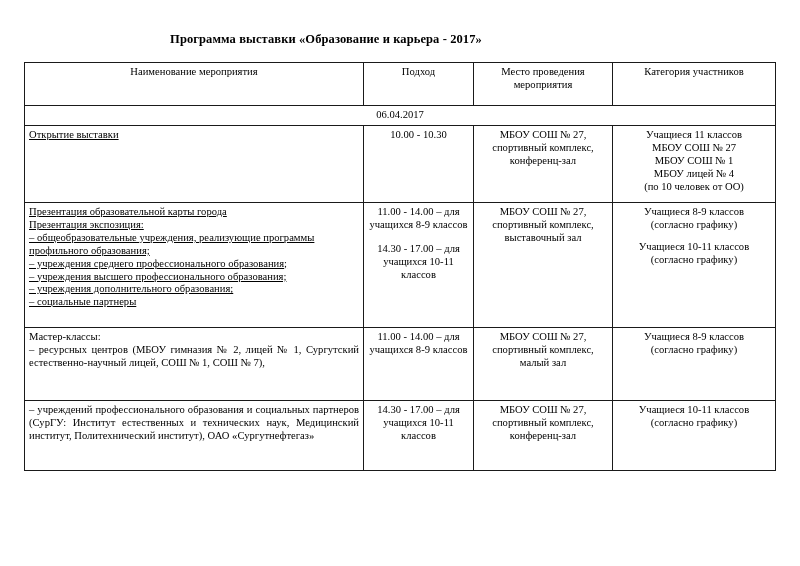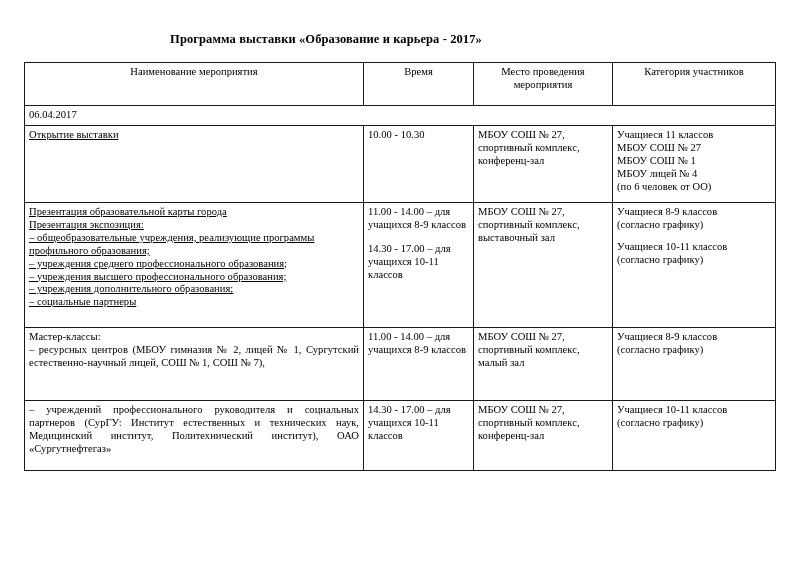--- a/index.html
+++ b/index.html
@@ -56,31 +56,31 @@
   col.c-cat   { width: 163px; }
 
   .hdr td {
     text-align: center;
     vertical-align: middle;
     height: 36px;
     padding: 4px 5px;
     margin-top: 8px;
   }
   .date-row td {
-    text-align: left;
+    text-align: center;
     font-weight: bold;
     padding: 3px 4px 4px;
     vertical-align: middle;
   }
   .c-left {
     text-align: left;
     text-decoration: underline;
   }
   .c-center {
-    text-align: left;
+    text-align: center;
     margin-top: 44px;
   }
   .c-justify {
     text-align: justify;
     text-justify: inter-word;
     font-family: Liberation Serif, serif;
   }
   .cell-p {
     margin: 0;
   }
@@ -109,42 +109,42 @@
     <colgroup>
       <col class="c-name">
       <col class="c-time">
       <col class="c-place">
       <col class="c-cat">
     </colgroup>
     <tbody>
 
       <tr class="hdr">
         <td>Наименование мероприятия</td>
-        <td>Время</td>
+        <td>Подход</td>
         <td>Место проведения мероприятия</td>
         <td>Категория участников</td>
       </tr>
 
       <tr class="date-row">
         <td colspan="4">06.04.2017</td>
       </tr>
 
       <tr class="r1">
         <td class="c-left">Открытие выставки</td>
         <td class="c-center">10.00 - 10.30</td>
         <td class="c-center">
           <p class="cell-p">МБОУ СОШ № 27,</p>
           <p class="cell-p">спортивный комплекс, конференц-зал</p>
         </td>
         <td class="c-center">
           <p class="cell-p">Учащиеся 11 классов</p>
           <p class="cell-p">МБОУ СОШ № 27</p>
           <p class="cell-p">МБОУ СОШ № 1</p>
           <p class="cell-p">МБОУ лицей № 4</p>
-          <p class="cell-p">(по 6 человек от ОО)</p>
+          <p class="cell-p">(по 10 человек от ОО)</p>
         </td>
       </tr>
 
 
       <tr class="r3">
         <td class="c-left">
           <p class="cell-p">Презентация образовательной карты города</p>
           <p class="cell-p">Презентация экспозиция:</p>
           <p class="cell-p">– общеобразовательные учреждения, реализующие программы профильного образования;</p>
           <p class="cell-p">– учреждения среднего профессионального образования;</p>
@@ -180,21 +180,21 @@
           <p class="cell-p">МБОУ СОШ № 27,</p>
           <p class="cell-p">спортивный комплекс, малый зал</p>
         </td>
         <td class="c-center">
           <p class="cell-p">Учащиеся 8-9 классов</p>
           <p class="cell-p">(согласно графику)</p>
         </td>
       </tr>
 
       <tr class="r5">
-        <td class="c-justify">– учреждений профессионального руководителя и социальных партнеров (СурГУ: Институт естественных и технических наук, Медицинский институт, Политехнический институт), ОАО «Сургутнефтегаз»</td>
+        <td class="c-justify">– учреждений профессионального образования и социальных партнеров (СурГУ: Институт естественных и технических наук, Медицинский институт, Политехнический институт), ОАО «Сургутнефтегаз»</td>
         <td class="c-center">14.30 - 17.00 – для учащихся 10-11 классов</td>
         <td class="c-center">
           <p class="cell-p">МБОУ СОШ № 27,</p>
           <p class="cell-p">спортивный комплекс, конференц-зал</p>
         </td>
         <td class="c-center">
           <p class="cell-p">Учащиеся 10-11 классов</p>
           <p class="cell-p">(согласно графику)</p>
         </td>
       </tr>

